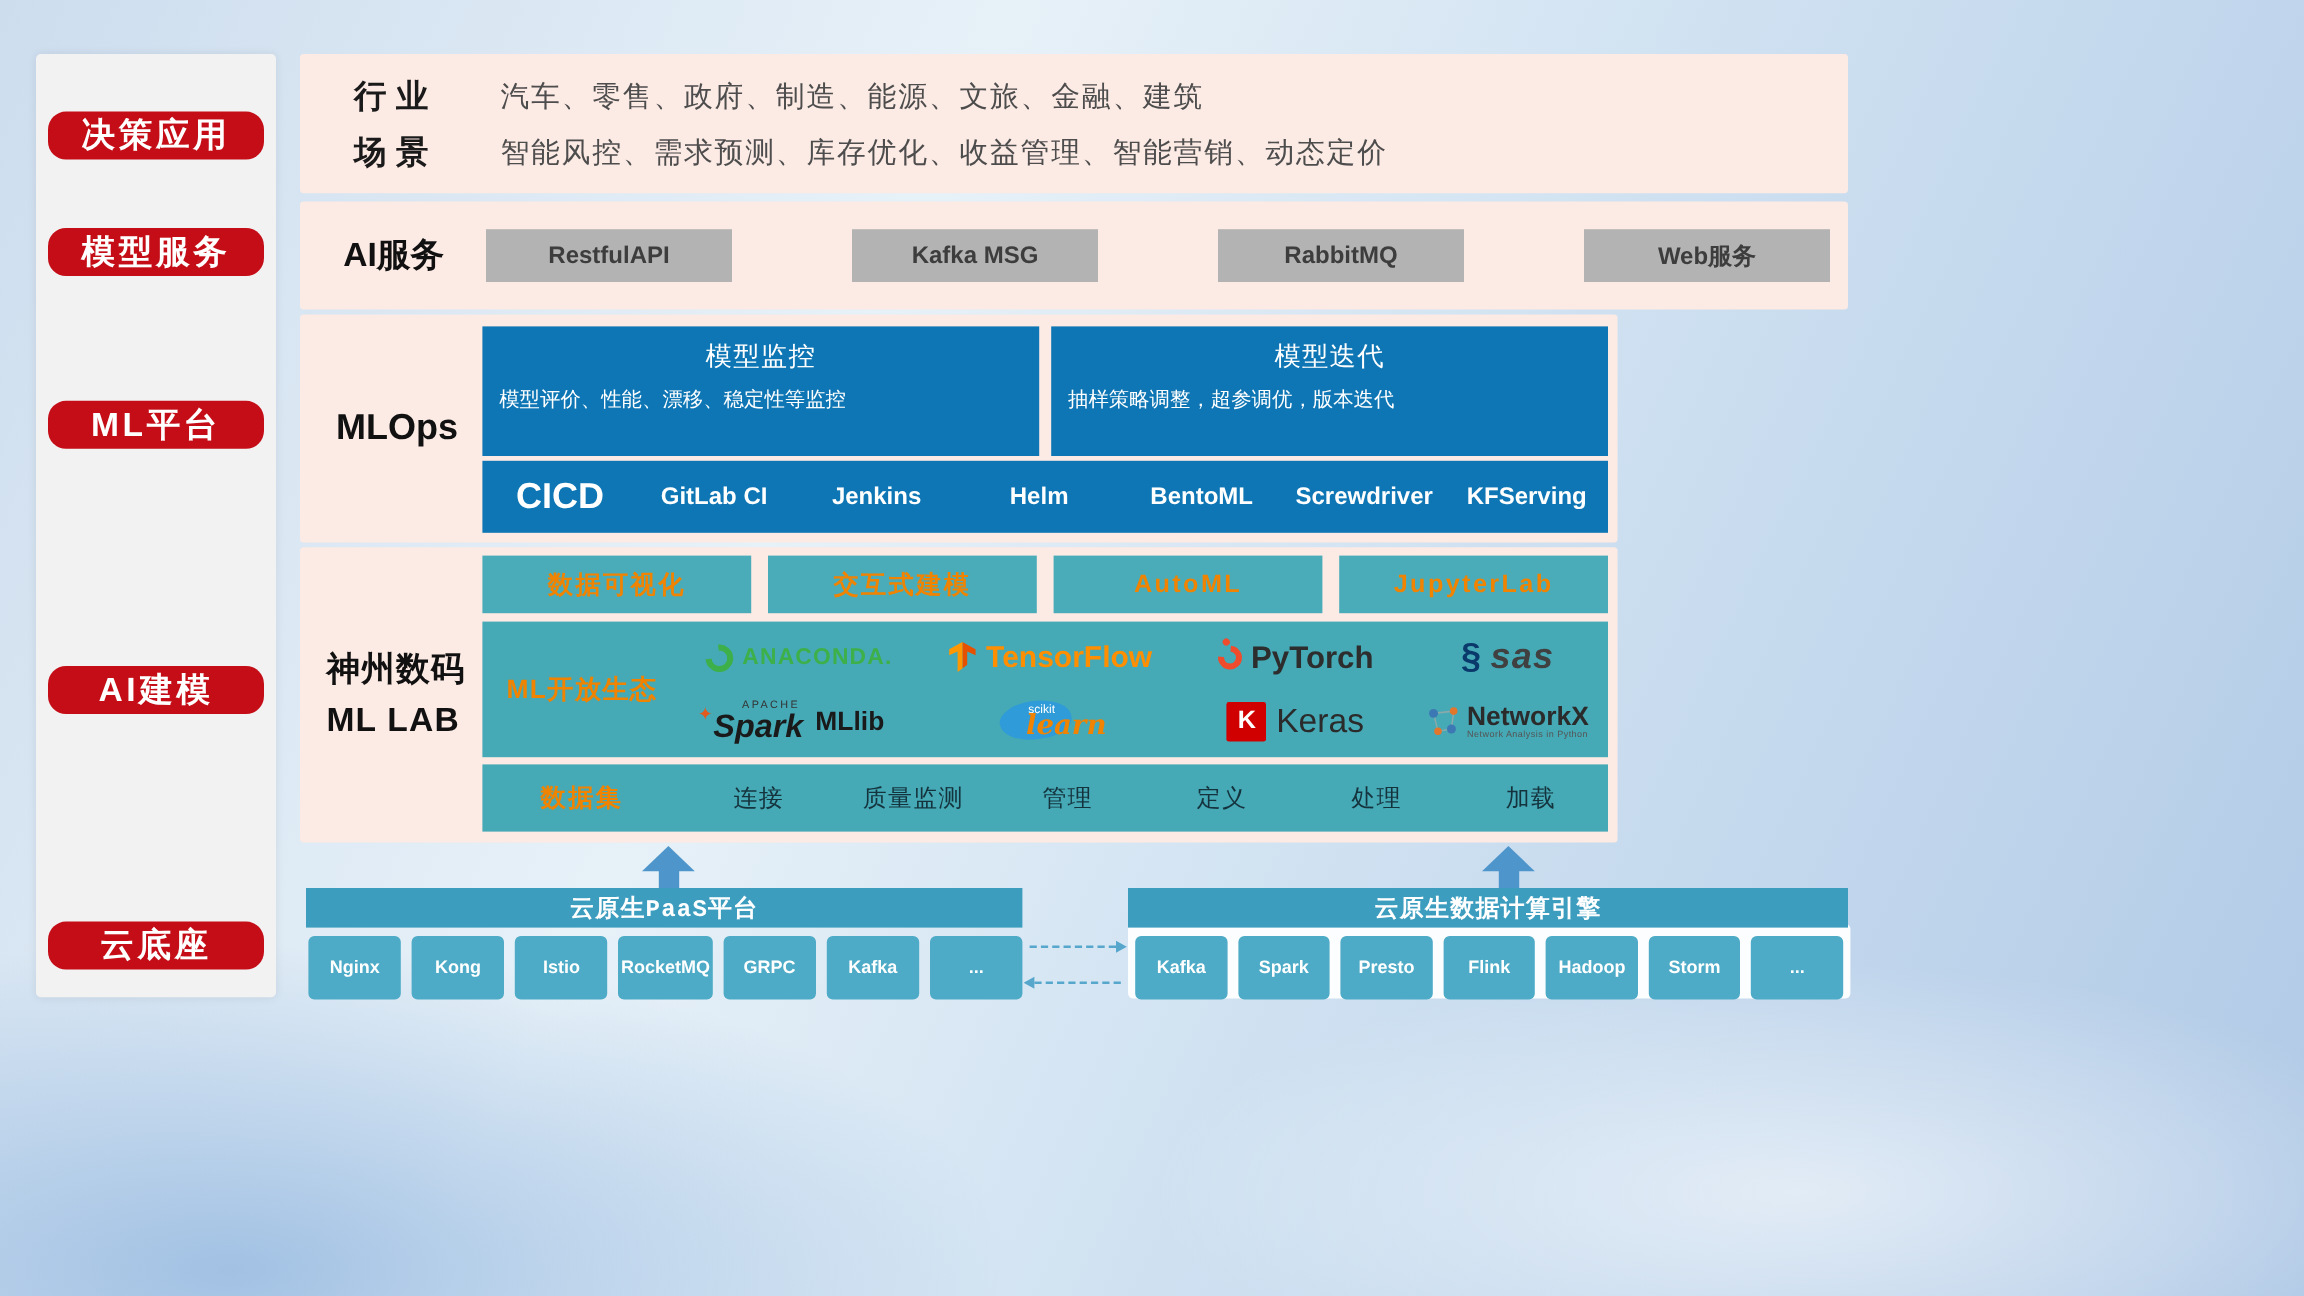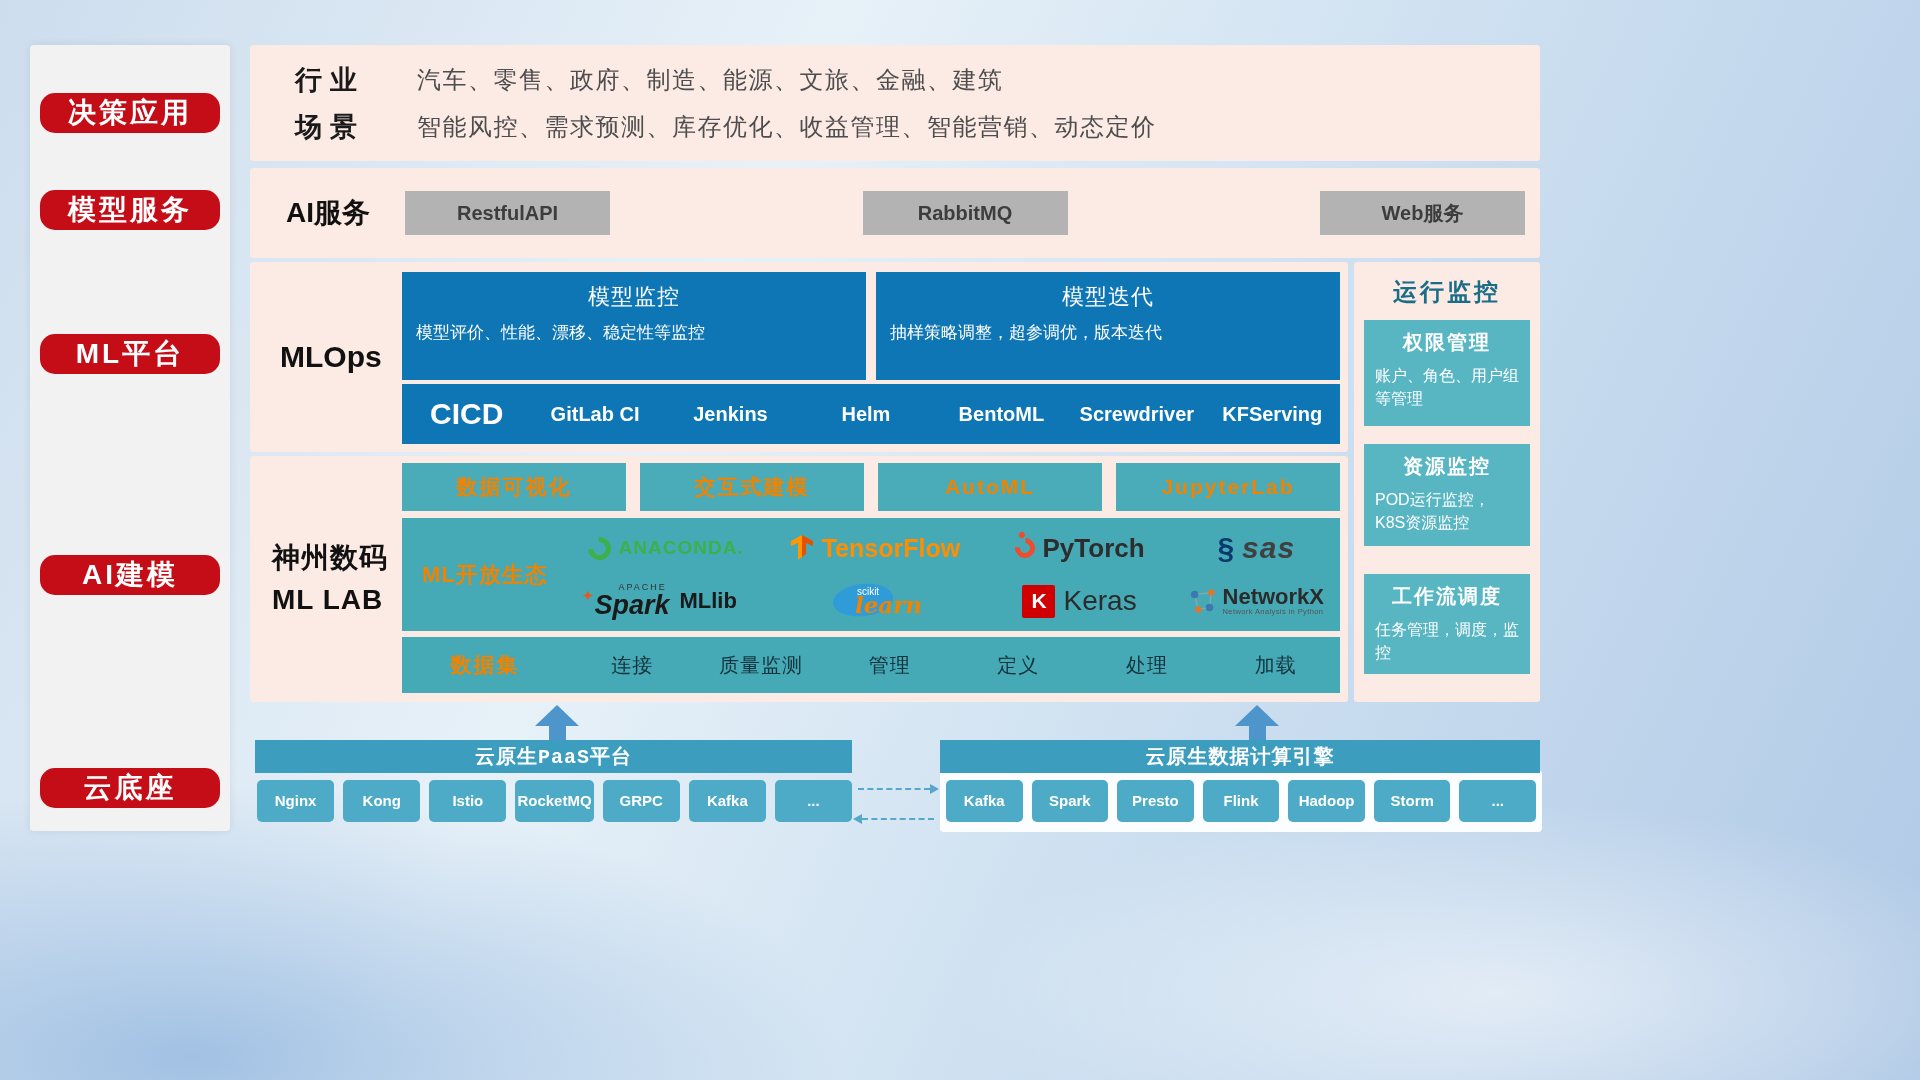--- a/index.html
+++ b/index.html
@@ -114,21 +114,21 @@
   .t1{left:535px; top:705px;} .s1{left:549px; top:725px;}
   .t2{left:1235px; top:705px;} .s2{left:1249px; top:725px;}
   .tech-bar { position:absolute; height:33px; background:#3c9dbf; color:#fff; font-size:20px; font-weight:bold;
     display:flex; align-items:center; justify-content:center; letter-spacing:1px; top:740px;font-family:Liberation Mono, monospace; }
   .paas-bar { left:255px; width:597px; }
   .engine-bar { left:940px; width:600px; }
   .engine-backing { position:absolute; left:940px; top:770px; width:602px; height:62px; background:#fcfdfe; border-radius:4px; }
   .tech-items { position:absolute; top:780px; display:flex; gap:9px; }
   .paas-items { left:257px; width:595px; }
   .engine-items { left:946px; width:590px; }
-  .tech-btn { flex:1; height:42px; background:#4dabc7; border-radius:5px; color:#fff; font-size:15px; font-weight:bold;
+  .tech-btn { flex:1; height:53px; background:#4dabc7; border-radius:5px; color:#fff; font-size:15px; font-weight:bold;
     display:flex; align-items:center; justify-content:center; text-align:center; line-height:1.05; padding:0 2px; cursor:default; }
   .dash-arrow { position:absolute; border-top:2px dashed #57a7cd; width:72px; }
   .da1 { left:858px; top:788px; }
   .da1::after { content:""; position:absolute; right:-9px; top:-6px; border-left:9px solid #57a7cd;
     border-top:5px solid transparent; border-bottom:5px solid transparent; }
   .da2 { left:862px; top:818px; }
   .da2::before { content:""; position:absolute; left:-9px; top:-6px; border-right:9px solid #57a7cd;
     border-top:5px solid transparent; border-bottom:5px solid transparent; }
 </style>
 </head>
@@ -151,20 +151,21 @@
     <div class="ind-row ir2">
       <div class="ind-label">场景</div>
       <div class="ind-text">智能风控、需求预测、库存优化、收益管理、智能营销、动态定价</div>
     </div>
   </div>
 
   <div class="panel panel-ai">
     <div class="ai-label">AI服务</div>
     <div class="ai-btns">
       <div class="ai-btn">RestfulAPI</div>
+      <div class="ai-btn">Kafka MSG</div>
       <div class="ai-btn">RabbitMQ</div>
       <div class="ai-btn">Web服务</div>
     </div>
   </div>
 
   <div class="panel panel-mlops">
     <div class="mlops-label">MLOps</div>
     <div class="mlops-cards">
       <div class="mlops-card">
         <div class="t">模型监控</div>
@@ -269,35 +270,20 @@
         <div class="ds-item">连接</div>
         <div class="ds-item">质量监测</div>
         <div class="ds-item">管理</div>
         <div class="ds-item">定义</div>
         <div class="ds-item">处理</div>
         <div class="ds-item">加载</div>
       </div>
     </div>
   </div>
 
-  <div class="panel panel-monitor">
-    <div class="mon-title">运行监控</div>
-    <div class="mon-card mc1">
-      <div class="t">权限管理</div>
-      <div class="d">账户、角色、用户组等管理</div>
-    </div>
-    <div class="mon-card mc2">
-      <div class="t">资源监控</div>
-      <div class="d">POD运行监控，K8S资源监控</div>
-    </div>
-    <div class="mon-card mc3">
-      <div class="t">工作流调度</div>
-      <div class="d">任务管理，调度，监控</div>
-    </div>
-  </div>
 
   <div class="up-tri t1"></div>
   <div class="up-stem s1"></div>
   <div class="up-tri t2"></div>
   <div class="up-stem s2"></div>
 
   <div class="tech-bar paas-bar">云原生PaaS平台</div>
   <div class="tech-items paas-items">
     <div class="tech-btn">Nginx</div>
     <div class="tech-btn">Kong</div>

